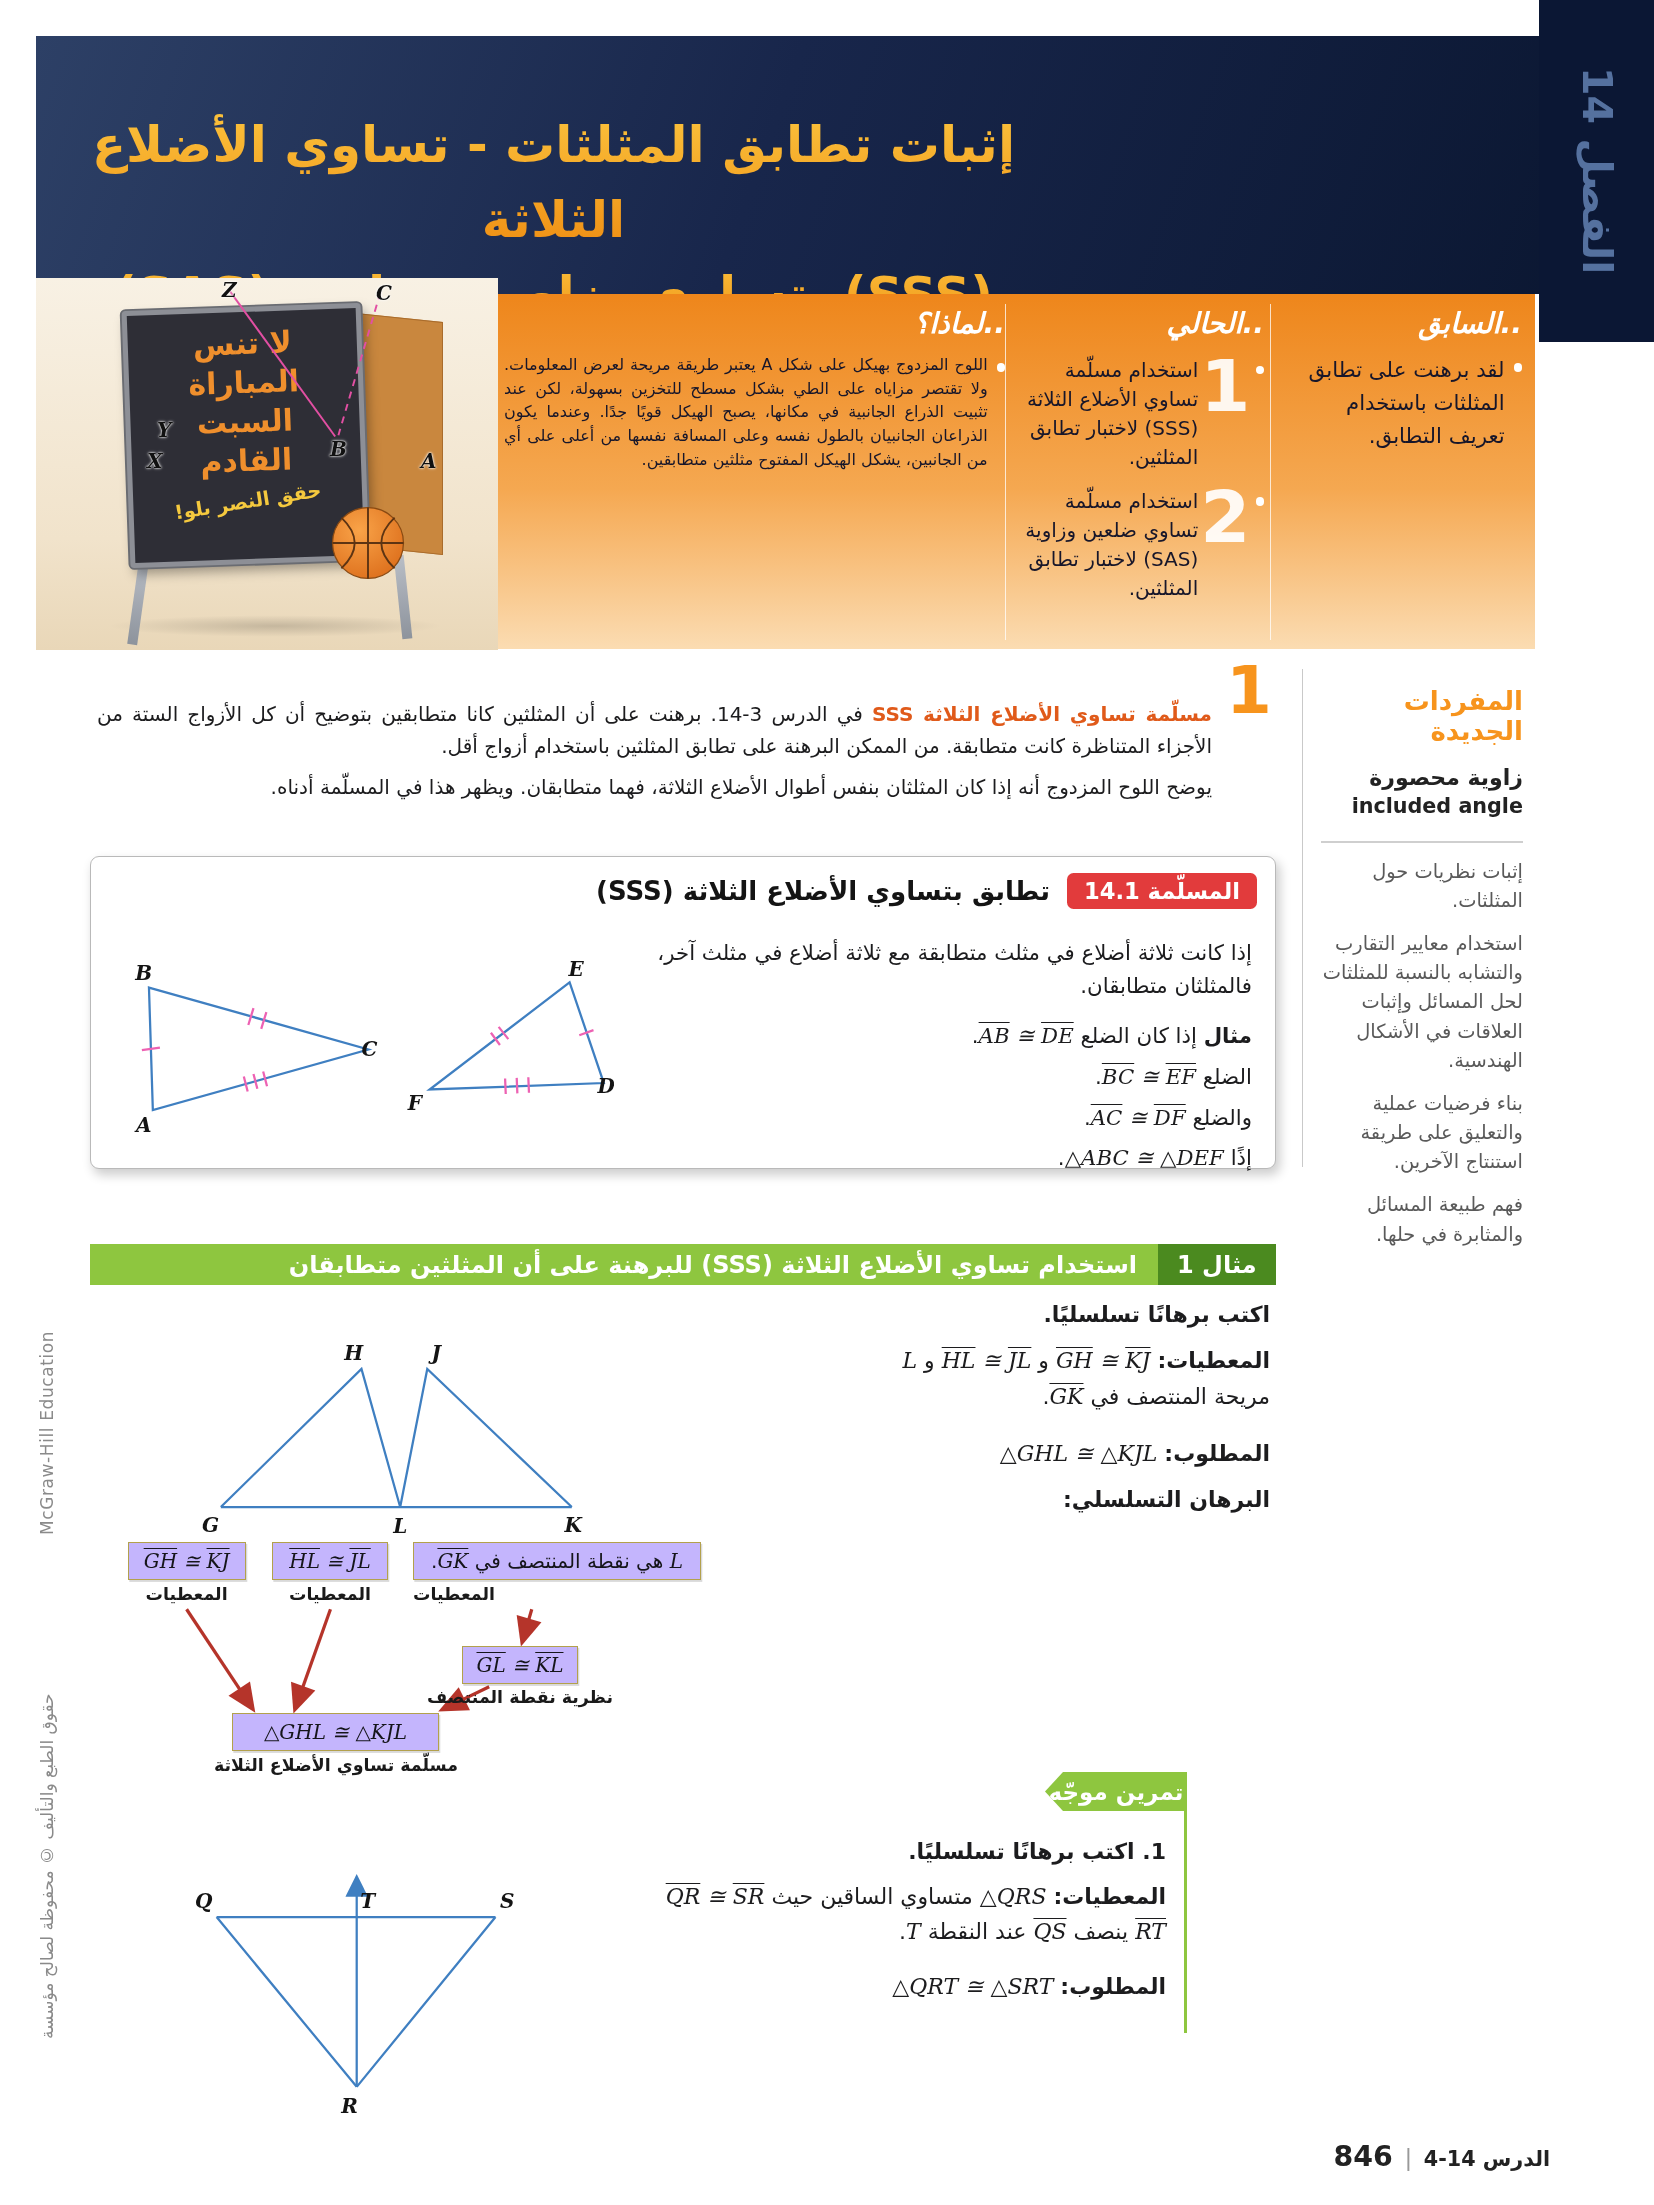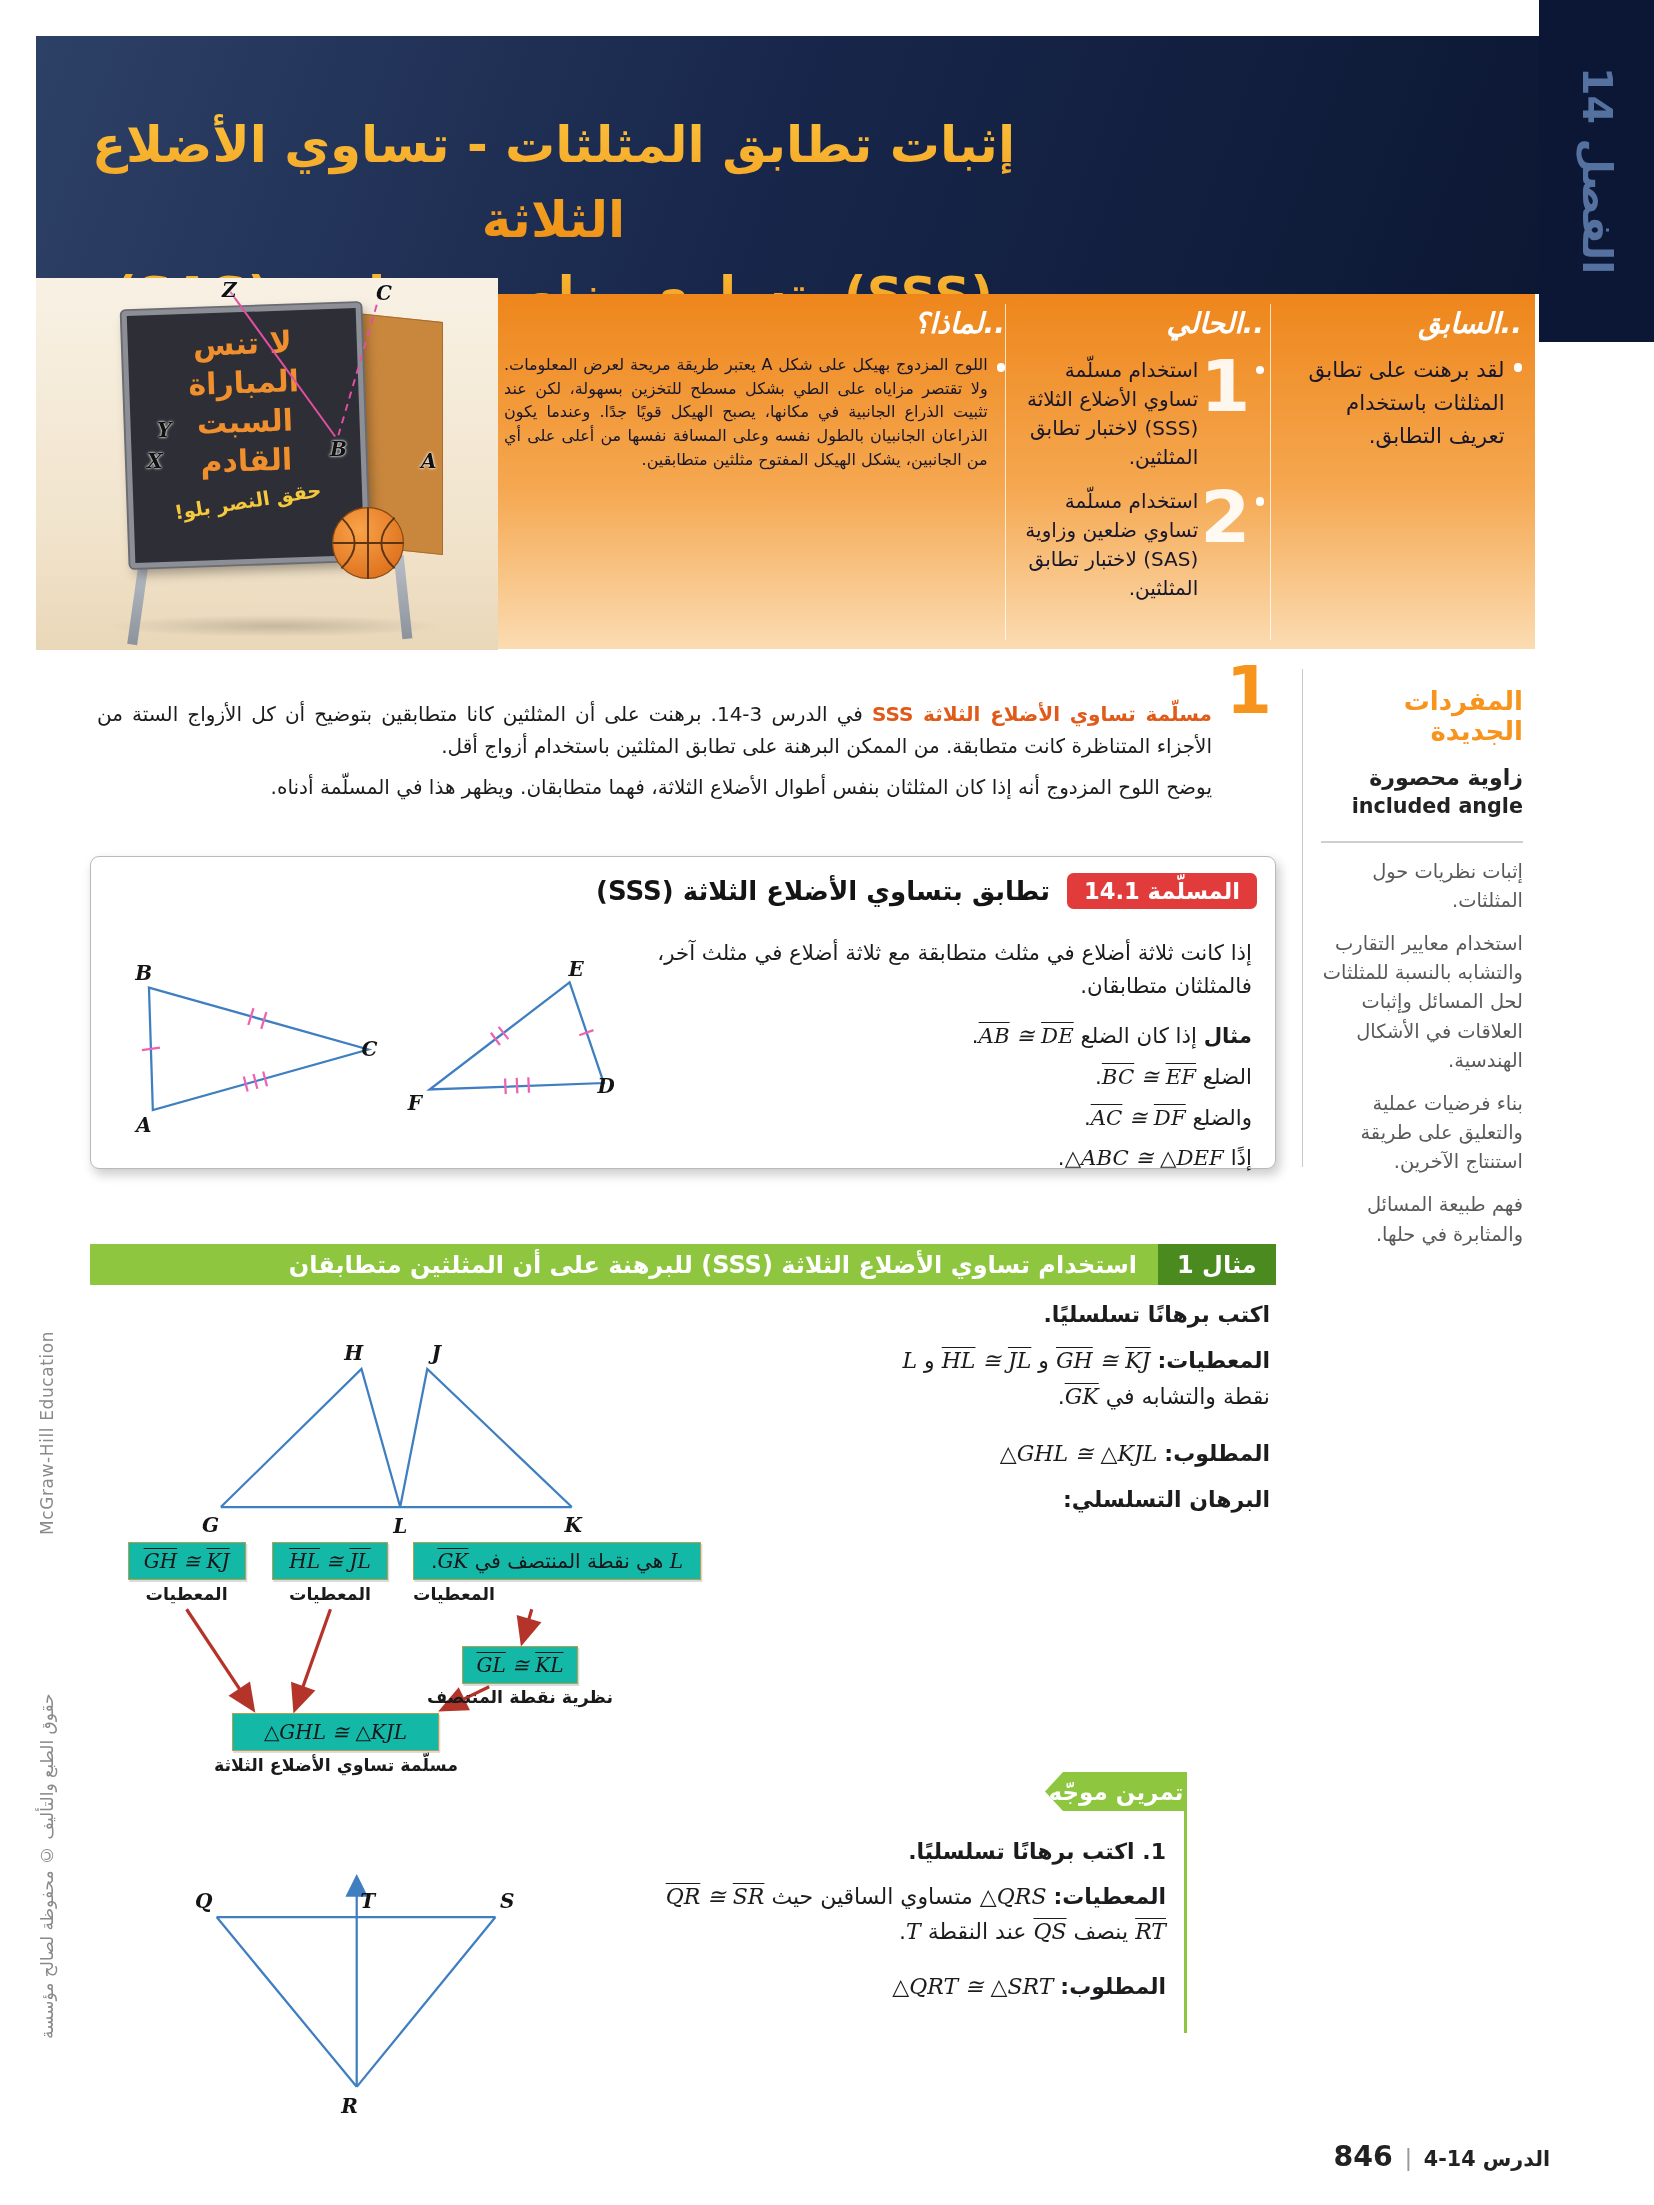--- a/index.html
+++ b/index.html
@@ -102,21 +102,21 @@
   .ex-title { color:#fff; font-size:24px; font-weight:bold; display:flex; align-items:center; margin-right:20.7px; }
   .ex1-text { position:absolute; left:682px; top:1297px; width:588px; font-size:22px; line-height:1.62;
               color:#1c1c1e; text-align:right; }
   .ex1-text p { margin-bottom:10.3px; }
   .ex1-prove { margin-top:22px; }
   .ex1-fig { position:absolute; left:187px; top:1338px; }
 
   
   .flow { position:absolute; left:103px; top:1537px; width:633px; height:271px; }
   .flow-arrows { position:absolute; left:0; top:0; pointer-events:none; }
-  .fbox { position:absolute; background:#14b8a6; border:1.3px solid #b3a14c; padding:5.8px 10.3px; font-size:20px;
+  .fbox { position:absolute; background:#c4b5fd; border:1.3px solid #b3a14c; padding:5.8px 10.3px; font-size:20px;
           text-align:center; color:#15151a; box-shadow:1.3px 1.9px 0 rgba(0,0,0,.15); }
   .freason { position:absolute; font-size:17.4px; font-weight:bold; color:#1a1a1a; }
 
   
   .guided-tab { position:absolute; left:1045px; top:1772px; width:142px; height:39px; background:#8ec63f;
                 color:#fff; font-size:23px; font-weight:bold; display:flex; align-items:center; justify-content:center;
                 clip-path:polygon(0 50%, 18px 0, 100% 0, 100% 100%, 18px 100%); }
   .guided-line { position:absolute; left:1184px; top:1810px; width:2.6px; height:223px; background:#8ec63f; }
   .guided-text { position:absolute; left:646px; top:1834px; width:520px; font-size:22px; line-height:1.62;
                  color:#1c1c1e; text-align:right; }
@@ -299,21 +299,21 @@
   <div class="ex1-text">
     <p class="b">اكتب برهانًا تسلسليًا.</p>
     <p>
       <span class="b">المعطيات:</span>
       <span class="math"><span class="seg">GH</span> <span>≅</span> <span class="seg">KJ</span></span>
       <span>و</span>
       <span class="math"><span class="seg">HL</span> <span>≅</span> <span class="seg">JL</span></span>
       <span>و</span>
       <span class="pt">L</span>
       <br>
-      <span>نقطة والتشابه في</span>
+      <span>مريحة المنتصف في</span>
       <span class="math"><span class="seg">GK</span></span><span>.</span>
     </p>
     <p class="ex1-prove">
       <span class="b">المطلوب:</span>
       <span class="math">△GHL ≅ △KJL</span>
     </p>
     <p class="b">البرهان التسلسلي:</p>
   </div>
   <svg class="ex1-fig" width="407" height="200" viewBox="0 0 630 310">
     <path d="M52,262 L596,262 M52,262 L270,48 L330,262 M330,262 L372,48 L596,262" fill="none" stroke="#3f7fc1" stroke-width="3.5"></path>

